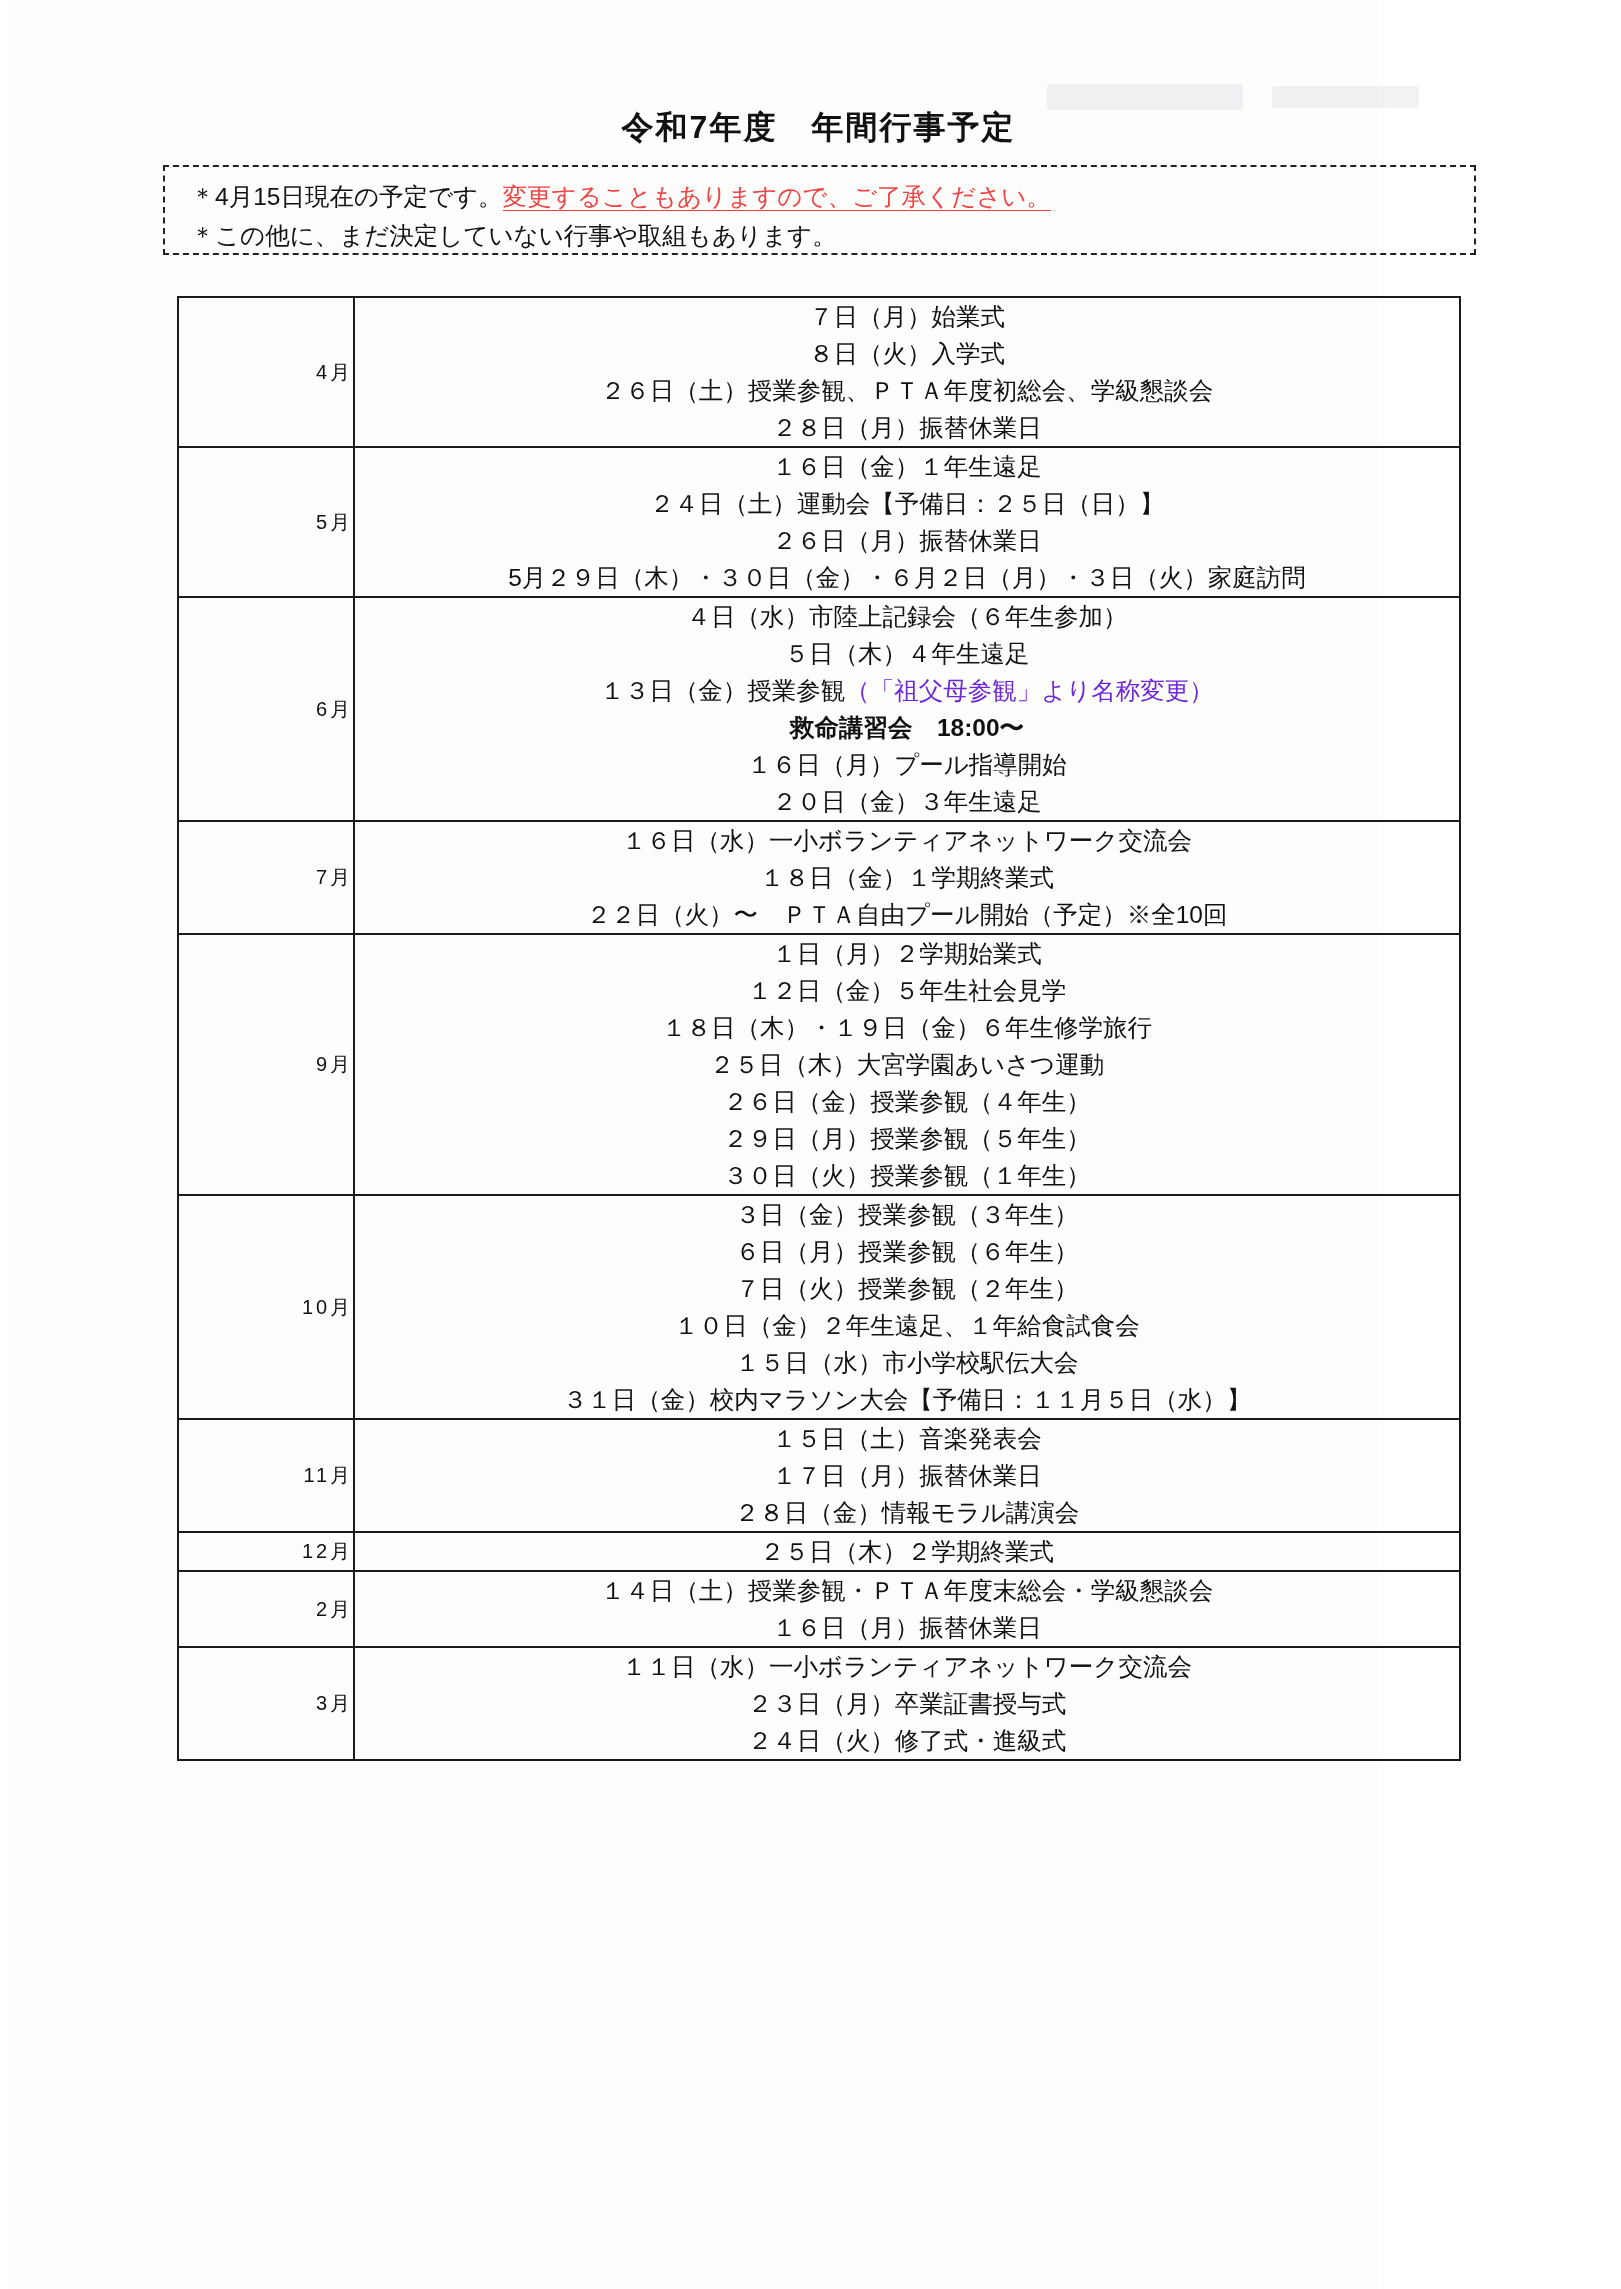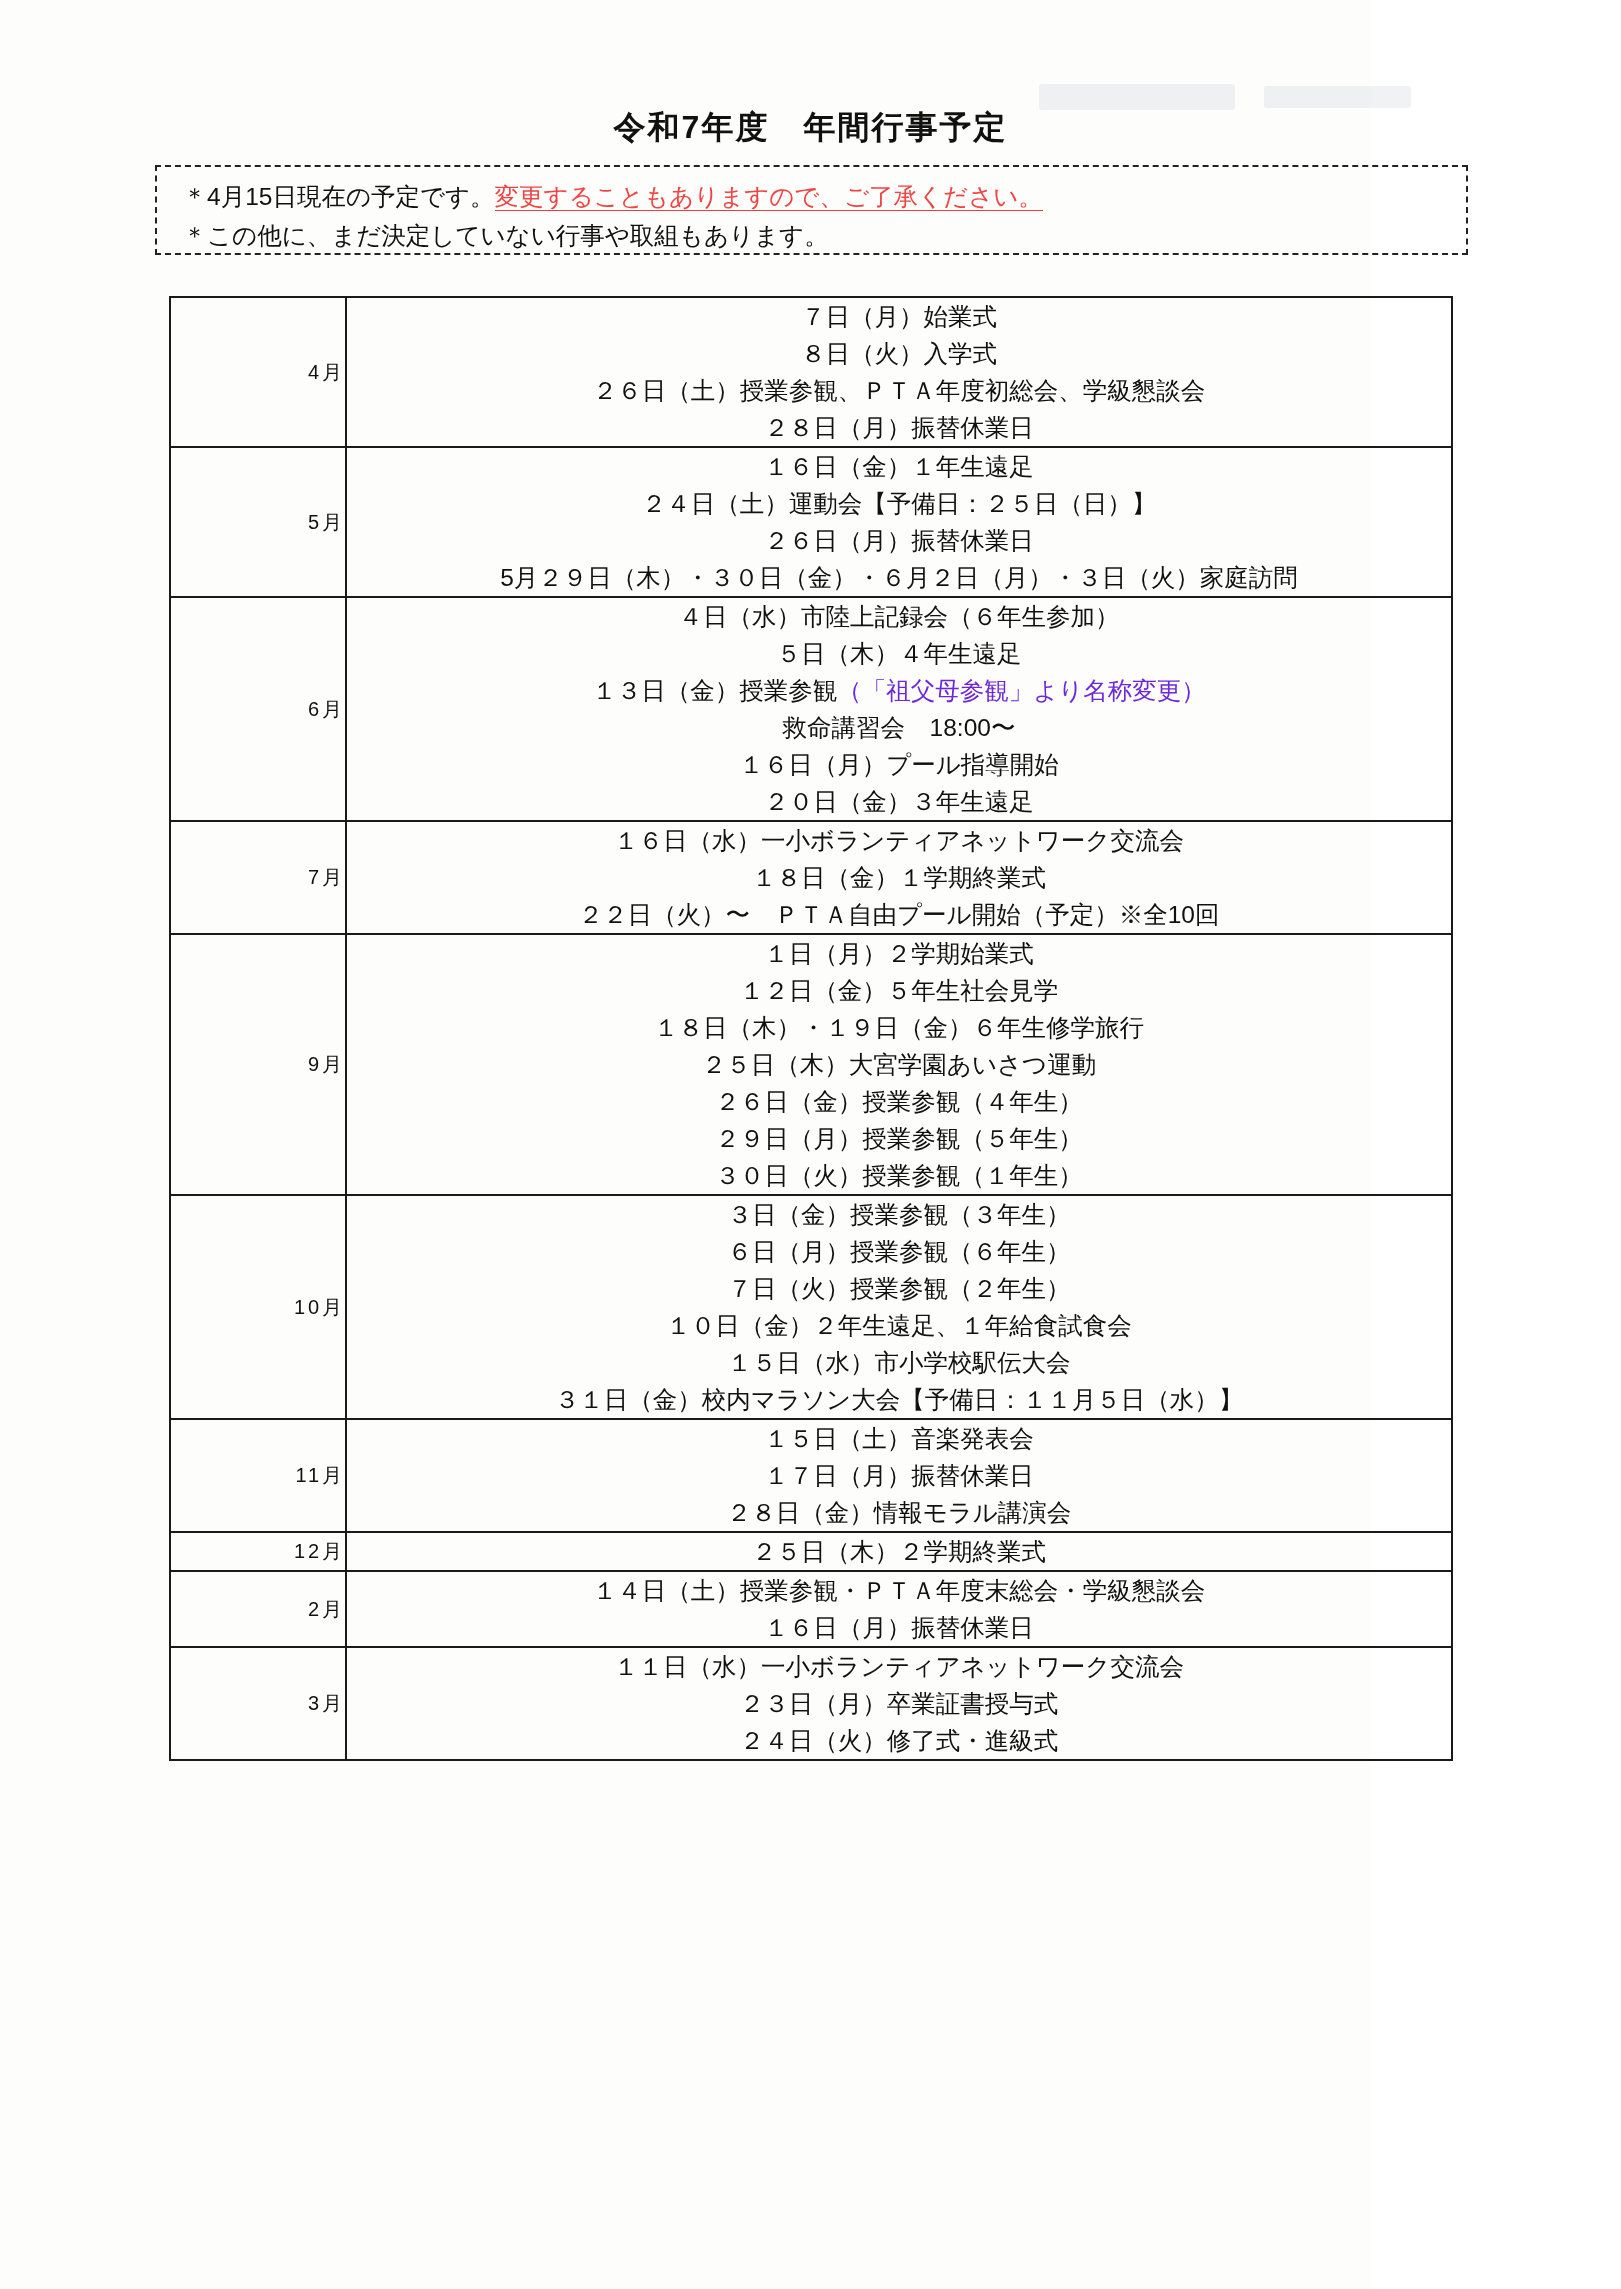--- a/index.html
+++ b/index.html
@@ -10,21 +10,21 @@
   body {
     width: 1621px;
     height: 2290px;
     font-family: "Liberation Sans", sans-serif;
     color: #111111;
     position: relative;
     overflow: hidden;
   }
   .page {
     position: absolute;
-    left: 0; top: 0;
+    left: 8px; top: 0;
     width: 1371px;
     height: 2290px;
     background: #fdfdfc;
   }
   .doc-title {
     position: absolute;
     left: 0;
     top: 106px;
     width: 1621px;
     text-align: center;
@@ -81,20 +81,21 @@
     padding: 8.8px 0 10.8px 25.5px;
   }
   .ev {
     font-size: 24.5px;
     line-height: 37px;
     white-space: nowrap;
     color: #111;
     text-align: center;
   }
   .ev.indent {
+    font-weight: bold;
   }
   .spk {
     position: absolute;
     background: #cfd8dc;
     opacity: 0.32;
     border-radius: 2.9px;
   }
 </style>
 </head>
 <body>

